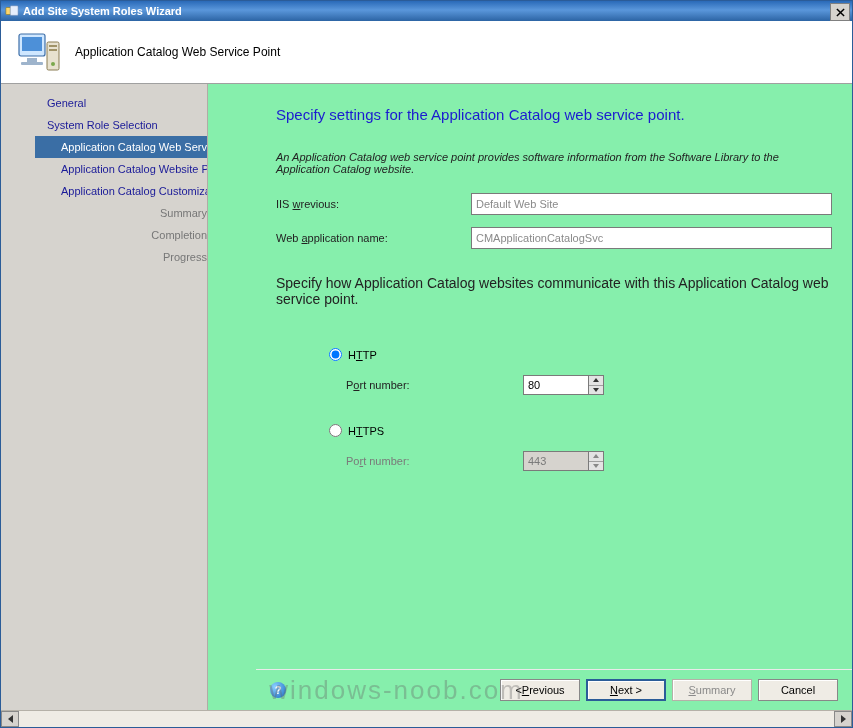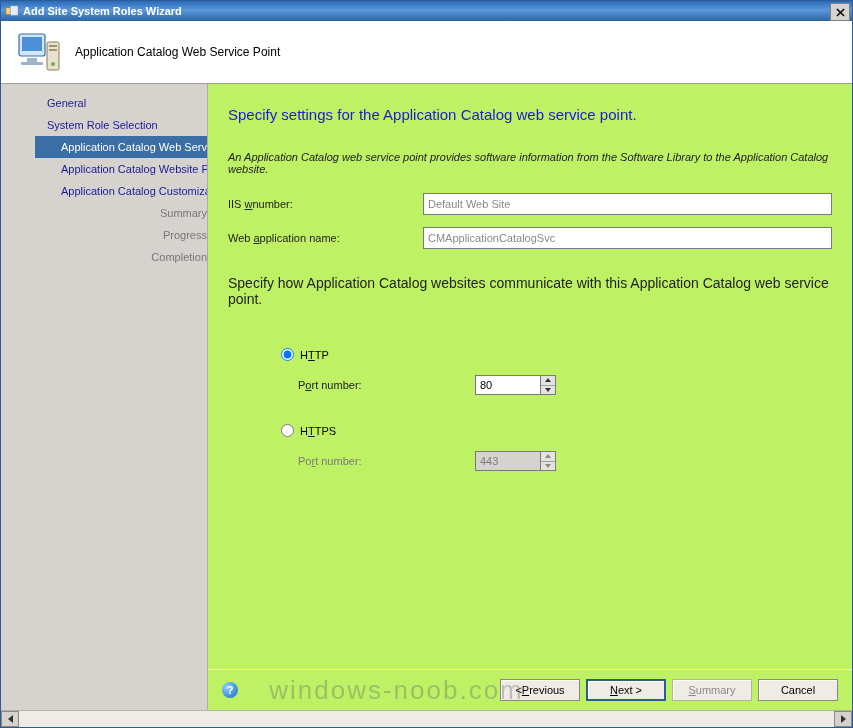--- a/index.html
+++ b/index.html
@@ -95,25 +95,26 @@
   .side-selected {
     background: #3a6ea5;
     color: #fff;
   }
   .side-disabled {
     color: #777;
     text-align: right;
   }
   .content {
     flex: 1;
-    background: #bef264;
+    background: #86efac;
     border-left: 1px solid #b0aca5;
     display: flex;
     flex-direction: column;
     min-height: 0;
+    padding-left: 48px;
   }
   .content-inner {
     flex: 1;
     padding: 22px 20px 10px 20px;
     overflow: hidden;
   }
   .heading {
     color: #1b1bd0;
     font-size: 15px;
   }
@@ -322,34 +323,34 @@
 
   <div class="body">
 
     <div class="sidebar">
       <div class="side-item">General</div>
       <div class="side-item">System Role Selection</div>
       <div class="side-item side-sub side-selected">Application Catalog Web Service Point</div>
       <div class="side-item side-sub">Application Catalog Website Point</div>
       <div class="side-item side-sub">Application Catalog Customizations</div>
       <div class="side-item side-disabled">Summary</div>
+      <div class="side-item side-disabled">Completion</div>
       <div class="side-item side-disabled">Progress</div>
-      <div class="side-item side-disabled">Completion</div>
     </div>
 
     <div class="content">
       <div class="content-inner">
 
         <div class="heading">Specify settings for the Application Catalog web service point.</div>
 
         <div class="desc">An Application Catalog web service point provides software information from the Software Library to the Application Catalog website.</div>
 
         <div class="form-row">
           <span class="form-label">
-            <span>IIS </span><u>w</u><span>number:</span>
+            <span>IIS </span><u>w</u><span>revious:</span>
           </span>
           <input class="form-input" type="text" readonly="" value="Default Web Site" style="">
         </div>
 
         <div class="form-row" style="margin-top:12px;">
           <span class="form-label">
             <span>Web </span><u>a</u><span>pplication name:</span>
           </span>
           <input class="form-input" type="text" readonly="" value="CMApplicationCatalogSvc" style="">
         </div>

